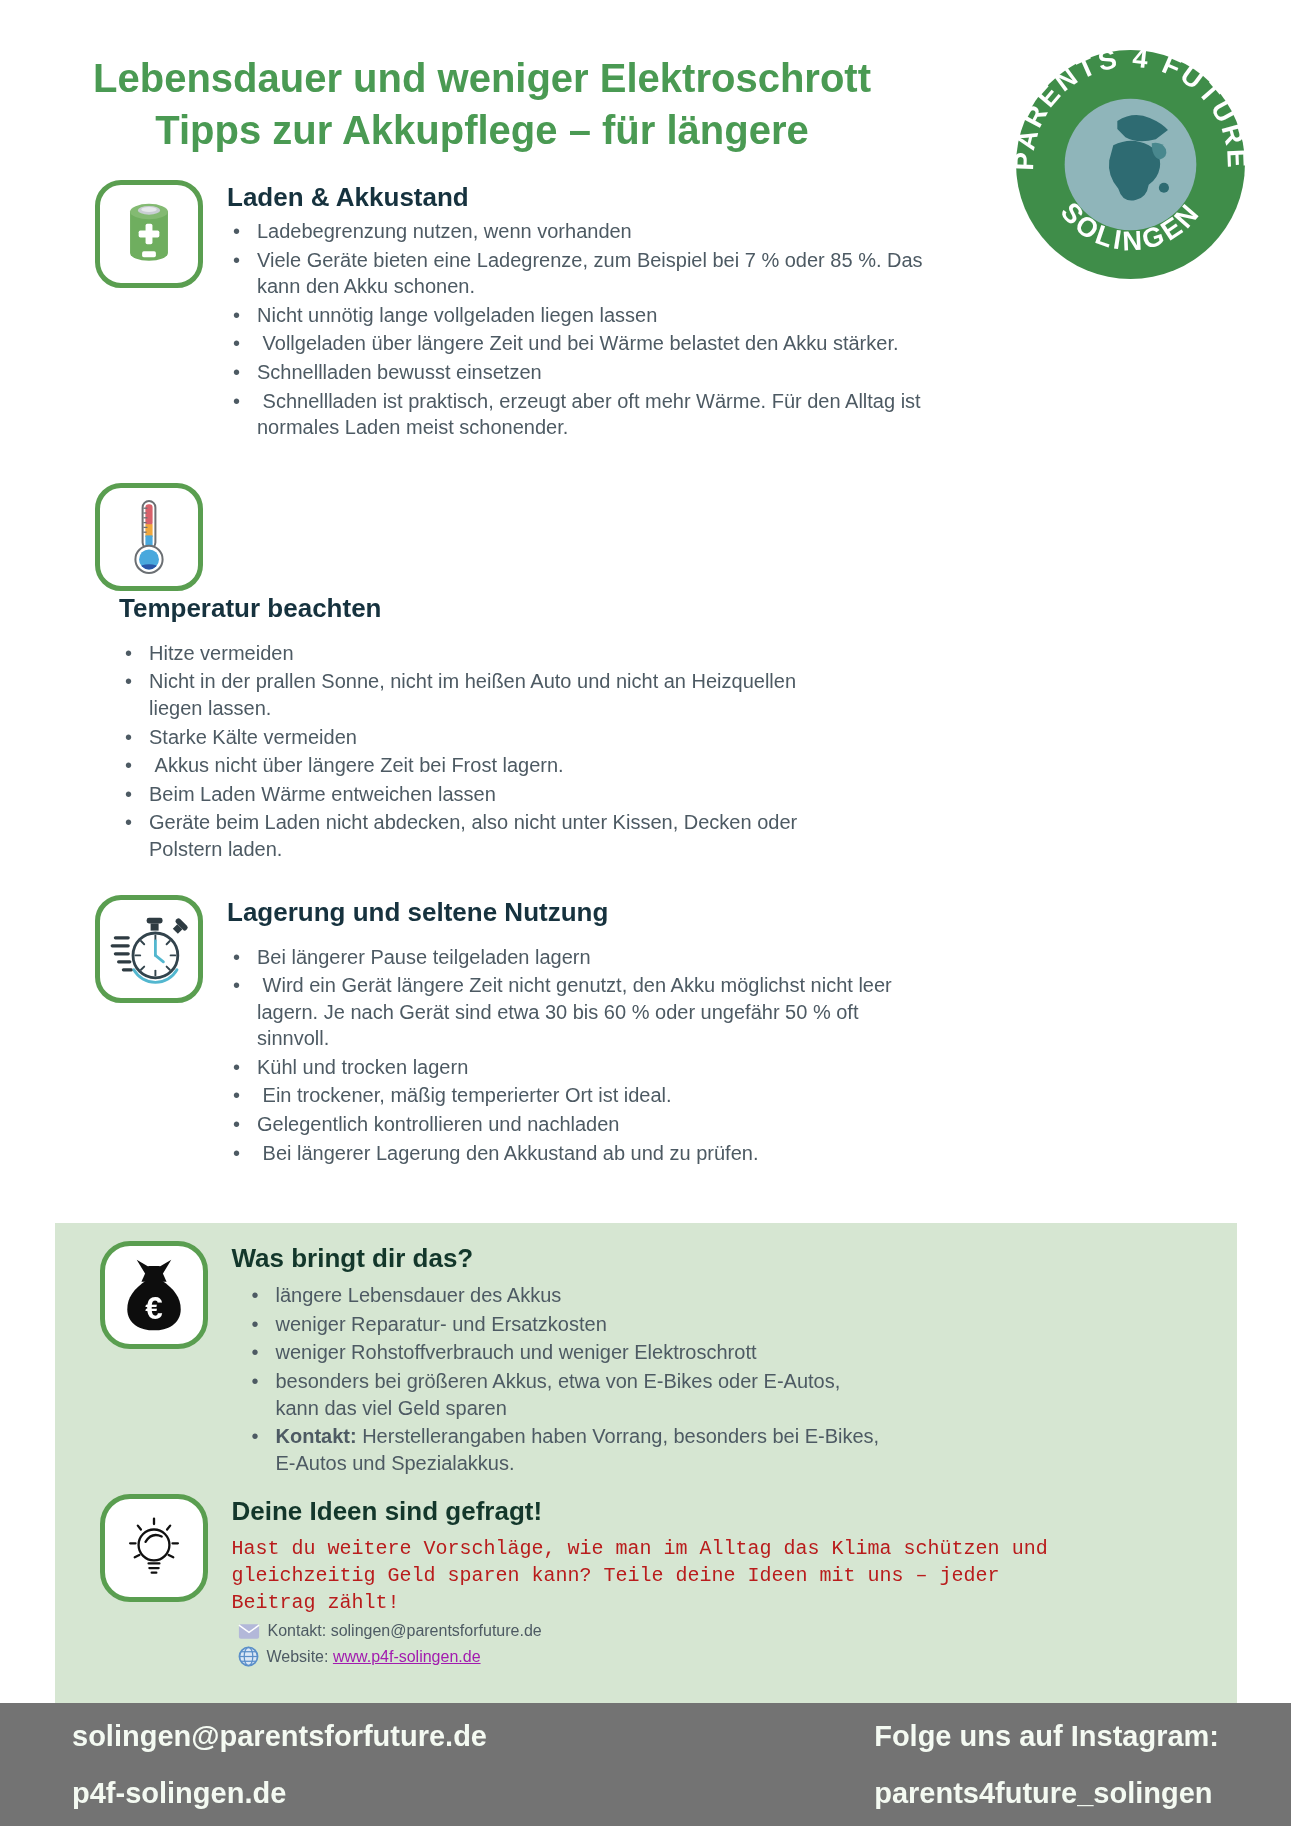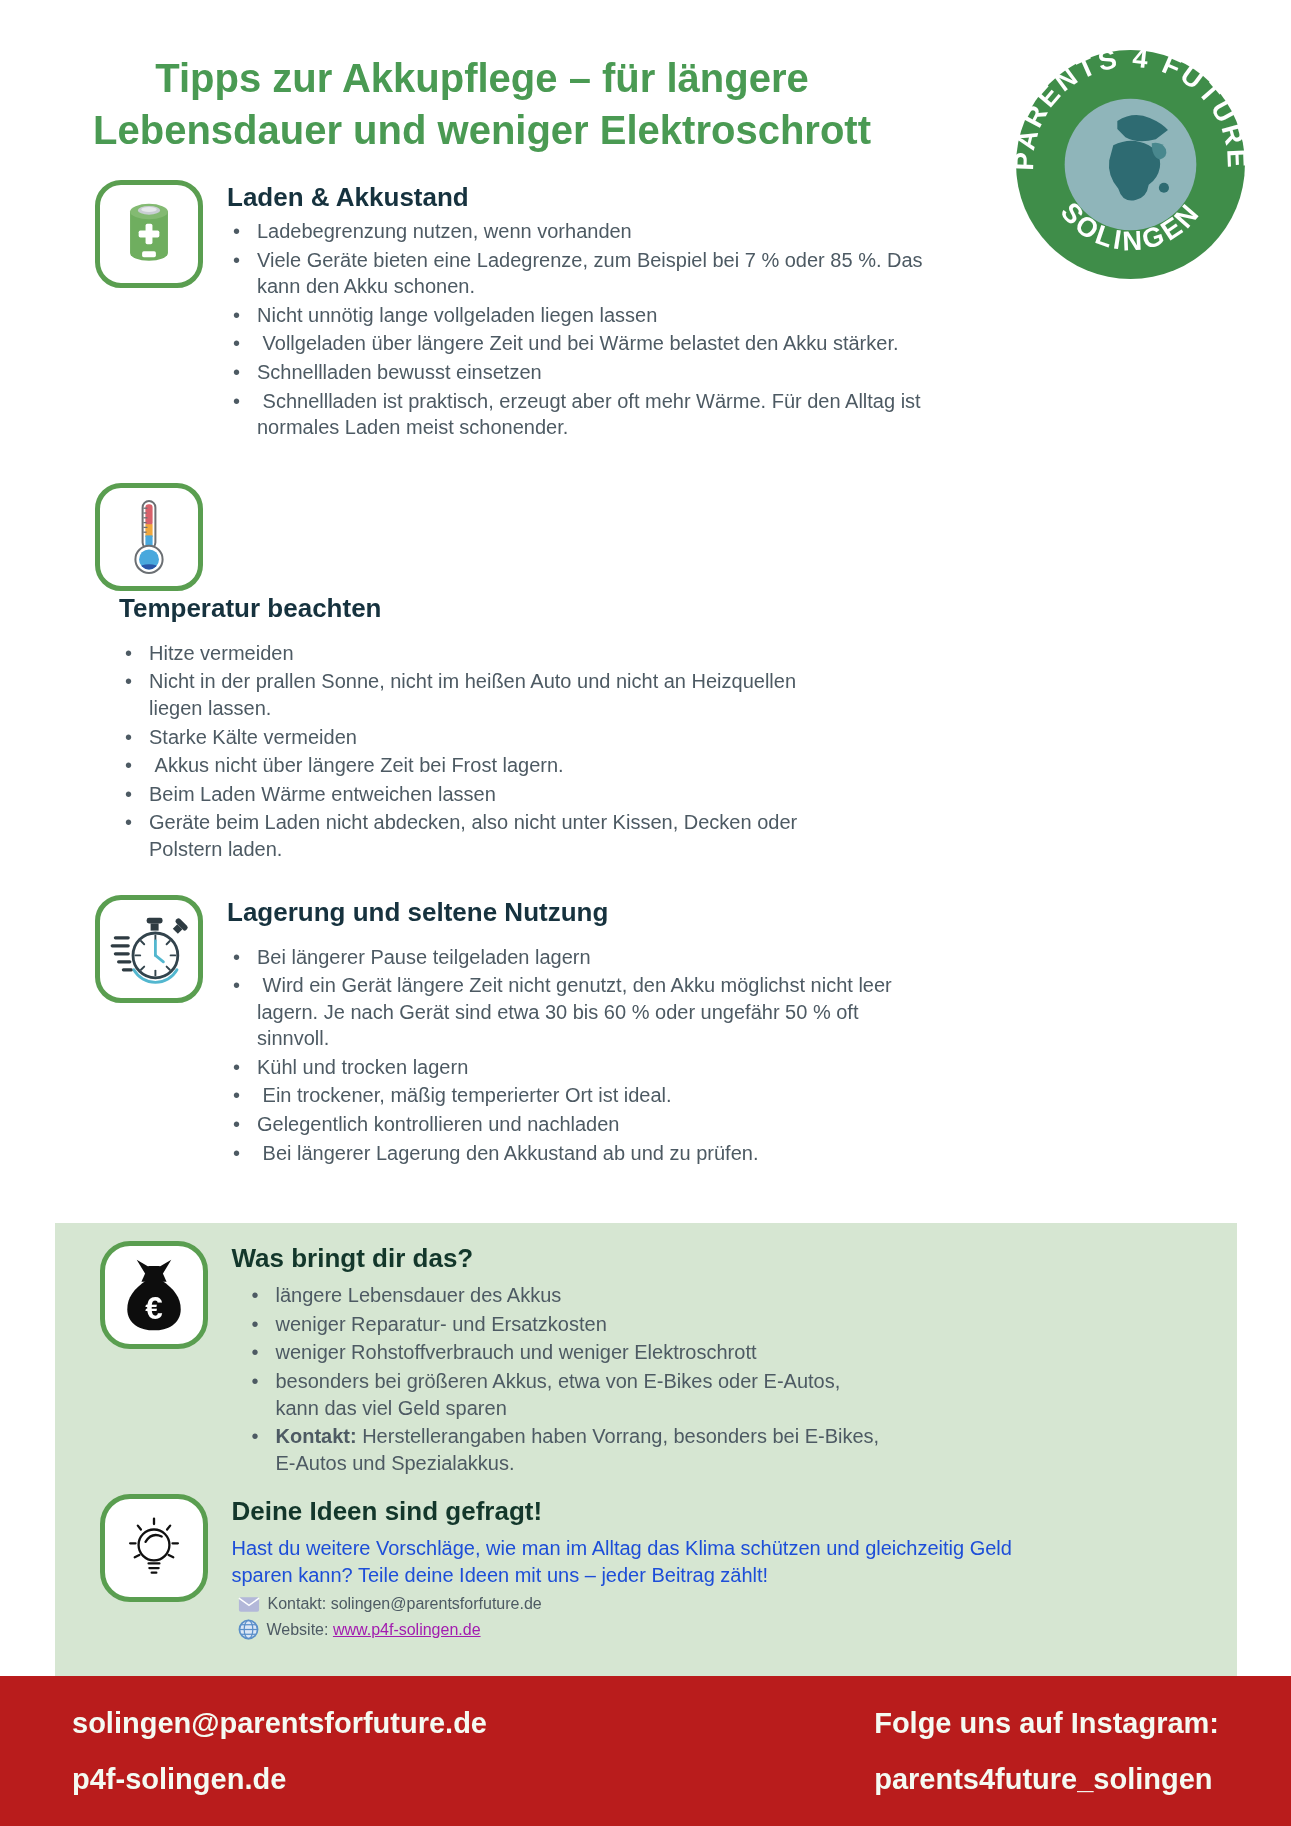--- a/index.html
+++ b/index.html
@@ -79,59 +79,60 @@
     width: 1182px;
     background: #d6e6d2;
     padding: 18px 30px 36px 45px;
   }
   .greenbox .icon-box { border-radius: 30px; }
   .greenbox .sec-content h2 { color: #13372b; margin-bottom: 8px; }
   .greenbox .section { margin-left: 0; margin-right: 0; }
   .ideas { margin-top: 16px; }
   .greenbox ul.bullets { margin-left: 14px; max-width: 640px; }
   .ideas p {
-    color: #1d4ed8;
+    color: #b91c1c;
     font-size: 20px;
     line-height: 1.35;
     max-width: 830px;
+    font-family: Liberation Mono, monospace;
   }
   .contact-line {
     display: flex;
     align-items: center;
     margin: 6px 0 0 6px;
     color: #4d5a63;
     font-size: 16px;
     text-align: right;
   }
   .contact-line .c-icon { margin-right: 8px; flex-shrink: 0; display:inline-flex; }
   .site-link { color: #a21caf; text-decoration: underline; }
   .bold { font-weight: bold; }
   .imp-text { white-space: pre-wrap; }
   
   footer {
     margin-top: auto;
     width: 100%;
     height: 152px;
-    background: #b91c1c;
+    background: #737373;
     display: flex;
     justify-content: space-between;
     align-items: center;
     padding: 0 72px;
     color: #f4faf2;
     font-size: 29px;
     font-weight: bold;
     line-height: 1.95;
   }
 </style>
 </head>
 <body>
 
 <h1 class="title">
+  <span style="display:block">Lebensdauer und weniger Elektroschrott</span>
   <span style="display:block">Tipps zur Akkupflege – für längere</span>
-  <span style="display:block">Lebensdauer und weniger Elektroschrott</span>
 </h1>
 
 <div class="logo-wrap">
   <svg viewBox="0 0 235 235" width="238" height="238">
     <circle cx="117" cy="117" r="113" fill="#3f8d49"></circle>
     <circle cx="117" cy="117" r="65" fill="#8fb5ba"></circle>
     <path d="M104 74 q16 -10 32 -3 q12 5 18 12 l-12 9 q-18 5 -30 -2 l-8 -8 z" fill="#2e6b72"></path>
     <path d="M100 98 q18 -9 35 0 q13 7 11 22 q-2 11 -11 17 q-2 13 -13 15 q-13 3 -17 -11 q-11 -13 -9 -28 z" fill="#2e6b72"></path>
     <path d="M138 96 q10 -2 14 6 q2 8 -6 10 q-8 -2 -8 -16 z" fill="#49888e"></path>
     <circle cx="150" cy="140" r="5" fill="#2e6b72"></circle>

